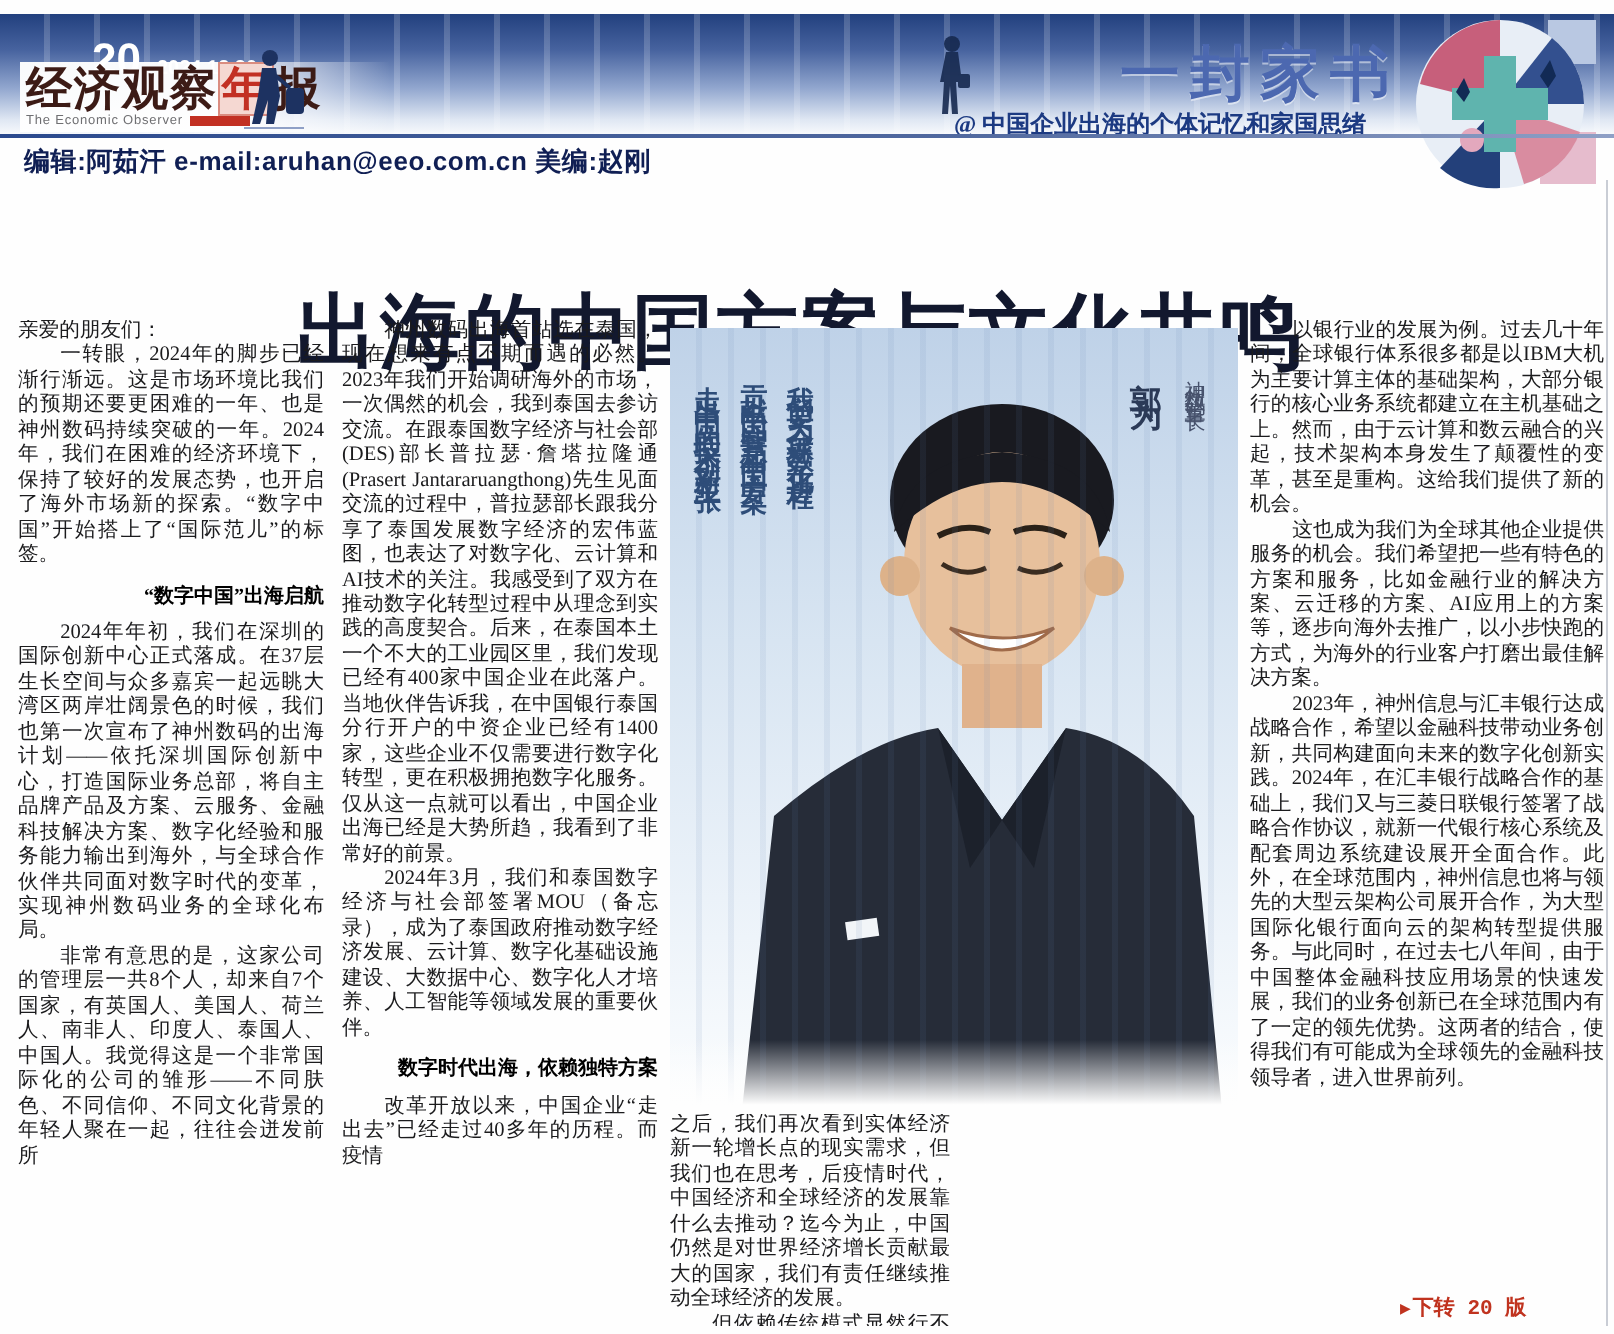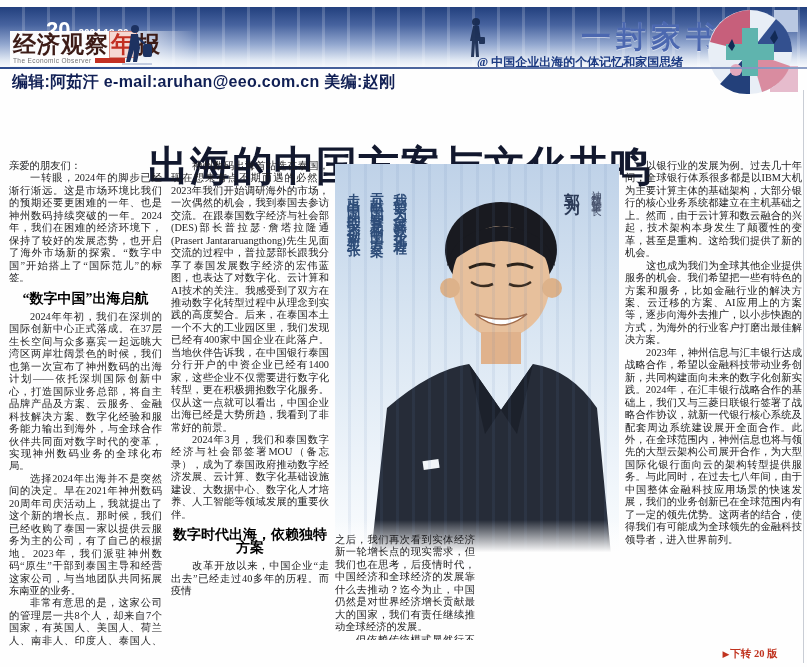--- a/index.html
+++ b/index.html
@@ -19,61 +19,61 @@
   .masthead{position:absolute;top:31px;left:10px;padding:2px 34px 2px 3px;
           background:linear-gradient(90deg,rgba(255,255,255,.96) 55%,rgba(255,255,255,0));}
   .mast-cn{font-size:23px;font-weight:bold;color:#3c1b16;letter-spacing:1px;line-height:1;}
   .mast-year{color:#c23023;background:#f5d8d2;border:1px solid #da8c80;padding:0 1px;}
   .mast-sub{margin-top:1px;font-size:6.5px;color:#6f6f72;letter-spacing:.4px;
           font-family:"Liberation Sans",sans-serif;display:flex;align-items:center;gap:4px;}
   .red-bar{display:inline-block;width:30px;height:5px;background:#c23023;}
   .traveler{position:absolute;top:24px;left:118px;}
   .walker{position:absolute;top:10px;left:466px;opacity:.9;}
   .fl-title{position:absolute;top:10px;left:560px;font-size:30px;font-weight:bold;color:#4c68b0;
-          letter-spacing:5px;white-space:nowrap;text-shadow:0 1px 0 rgba(255,255,255,.5);margin-left:21px;}
+          letter-spacing:5px;white-space:nowrap;text-shadow:0 1px 0 rgba(255,255,255,.5);}
   .fl-sub{position:absolute;top:47px;left:477px;font-size:12px;font-weight:bold;color:#1c3a82;white-space:nowrap;}
   .fl-sub .at{font-weight:bold;margin-right:3px;}
   .globe{position:absolute;top:1px;left:700px;}
 
   
-  .editor{position:absolute;top:72px;left:12px;font-size:16px;font-weight:bold;color:#101f54;
+  .editor{position:absolute;top:72px;left:12px;font-size:13px;font-weight:bold;color:#101f54;
           font-family:"Liberation Sans",sans-serif;letter-spacing:.3px;}
 
   
   .headline{position:absolute;top:112px;left:0;width:800px;text-align:center;
           font-size:41px;font-weight:bold;color:#12182e;letter-spacing:1px;}
 
   
   .col{position:absolute;top:160px;font-size:10.3px;line-height:12.45px;text-align:justify;
        color:#1b1b1d;overflow:hidden;}
   .col p{margin:0;}
   .col .ind{text-indent:2.05em;}
-  .col h3{margin:0;padding:8px 0 6px;font-size:14px;text-align:center;color:#000;}
+  .col h3{margin:0;padding:8px 0 6px;font-size:10px;text-align:right;color:#000;}
   #col1{left:9px;width:153px;height:487px;}
   #col2{left:171px;width:158px;height:487px;}
-  #col3{left:335px;top:534px;width:140px;height:106px;font-family:Liberation Serif, serif;}
+  #col3{left:335px;top:557px;width:140px;height:106px;font-family:Liberation Serif, serif;}
   #col4{left:481px;top:557px;width:138px;height:106px;}
   #col5{left:625px;width:177px;height:487px;}
 
   
   .photo{position:absolute;left:335px;top:164px;width:284px;height:391px;
          background:linear-gradient(180deg,#bfd2e8 0%,#d8e5f2 40%,#eef4fa 78%,#fbfdfe 100%);}
   .photo .streaks{position:absolute;inset:0;
          background:repeating-linear-gradient(90deg,rgba(255,255,255,0) 0 13px,rgba(96,128,176,.10) 13px 16px);}
   .photo::after{content:"";position:absolute;left:0;right:0;bottom:-1px;height:36px;
          background:linear-gradient(rgba(255,255,255,0),#fefefe 90%);}
   .pull-quote{position:absolute;top:18px;left:7px;height:256px;writing-mode:vertical-rl;
          font-size:13.5px;font-weight:bold;color:#2e4d79;letter-spacing:5px;line-height:1.72;}
   .author{position:absolute;top:15px;right:16px;display:flex;gap:7px;}
   .author-name{writing-mode:vertical-rl;font-size:16px;font-weight:bold;color:#2b3a57;letter-spacing:7px;}
   .author-title{writing-mode:vertical-rl;font-size:10.5px;color:#47526c;letter-spacing:2.5px;padding-top:3px;}
 
   
-  .continuation{position:absolute;left:700px;top:647px;width:100px;text-align:center;
-         color:#c0331f;font-weight:bold;font-size:10.5px;}
+  .continuation{position:absolute;left:700px;top:647px;width:100px;text-align:left;
+         color:#c0331f;font-weight:bold;font-size:10.5px;font-family:Liberation Mono, monospace;}
   .continuation .arrow{font-size:9px;margin-right:1px;}
 
   .edge-line{position:absolute;right:3px;top:90px;width:1px;height:573px;background:#c9cdd5;}
 </style>
 </head>
 <body>
 
 <div class="page">
 
   <div class="banner">
@@ -163,21 +163,20 @@
       <span class="author-name">郭为</span>
       <span class="author-title">神州数码董事长</span>
     </div>
   </div>
 
   <div class="col" id="col1">
     <p>亲爱的朋友们：</p>
     <p class="ind">一转眼，2024年的脚步已经渐行渐远。这是市场环境比我们的预期还要更困难的一年、也是神州数码持续突破的一年。2024年，我们在困难的经济环境下，保持了较好的发展态势，也开启了海外市场新的探索。“数字中国”开始搭上了“国际范儿”的标签。</p>
     <h3>“数字中国”出海启航</h3>
     <p class="ind">2024年年初，我们在深圳的国际创新中心正式落成。在37层生长空间与众多嘉宾一起远眺大湾区两岸壮阔景色的时候，我们也第一次宣布了神州数码的出海计划——依托深圳国际创新中心，打造国际业务总部，将自主品牌产品及方案、云服务、金融科技解决方案、数字化经验和服务能力输出到海外，与全球合作伙伴共同面对数字时代的变革，实现神州数码业务的全球化布局。</p>
-    <p class="ind">选择2024年出海并不是突然间的决定。早在2021年神州数码20周年司庆活动上，我就提出了这个新的增长点。那时候，我们已经收购了泰国一家以提供云服务为主的公司，有了自己的根据地。2023年，我们派驻神州数码“原生”干部到泰国主导和经营这家公司，与当地团队共同拓展东南亚的业务。</p>
     <p class="ind">非常有意思的是，这家公司的管理层一共8个人，却来自7个国家，有英国人、美国人、荷兰人、南非人、印度人、泰国人、中国人。我觉得这是一个非常国际化的公司的雏形——不同肤色、不同信仰、不同文化背景的年轻人聚在一起，往往会迸发前所</p>
   </div>
 
   <div class="col" id="col2">
     <p class="ind">神州数码出海首站选在泰国，现在想来有点不期而遇的必然。2023年我们开始调研海外的市场，一次偶然的机会，我到泰国去参访交流。在跟泰国数字经济与社会部(DES)部长普拉瑟·詹塔拉隆通(Prasert Jantararuangthong)先生见面交流的过程中，普拉瑟部长跟我分享了泰国发展数字经济的宏伟蓝图，也表达了对数字化、云计算和AI技术的关注。我感受到了双方在推动数字化转型过程中从理念到实践的高度契合。后来，在泰国本土一个不大的工业园区里，我们发现已经有400家中国企业在此落户。当地伙伴告诉我，在中国银行泰国分行开户的中资企业已经有1400家，这些企业不仅需要进行数字化转型，更在积极拥抱数字化服务。仅从这一点就可以看出，中国企业出海已经是大势所趋，我看到了非常好的前景。</p>
     <p class="ind">2024年3月，我们和泰国数字经济与社会部签署MOU（备忘录），成为了泰国政府推动数字经济发展、云计算、数字化基础设施建设、大数据中心、数字化人才培养、人工智能等领域发展的重要伙伴。</p>
     <h3>数字时代出海，依赖独特方案</h3>
     <p class="ind">改革开放以来，中国企业“走出去”已经走过40多年的历程。而疫情</p>
   </div>
 

